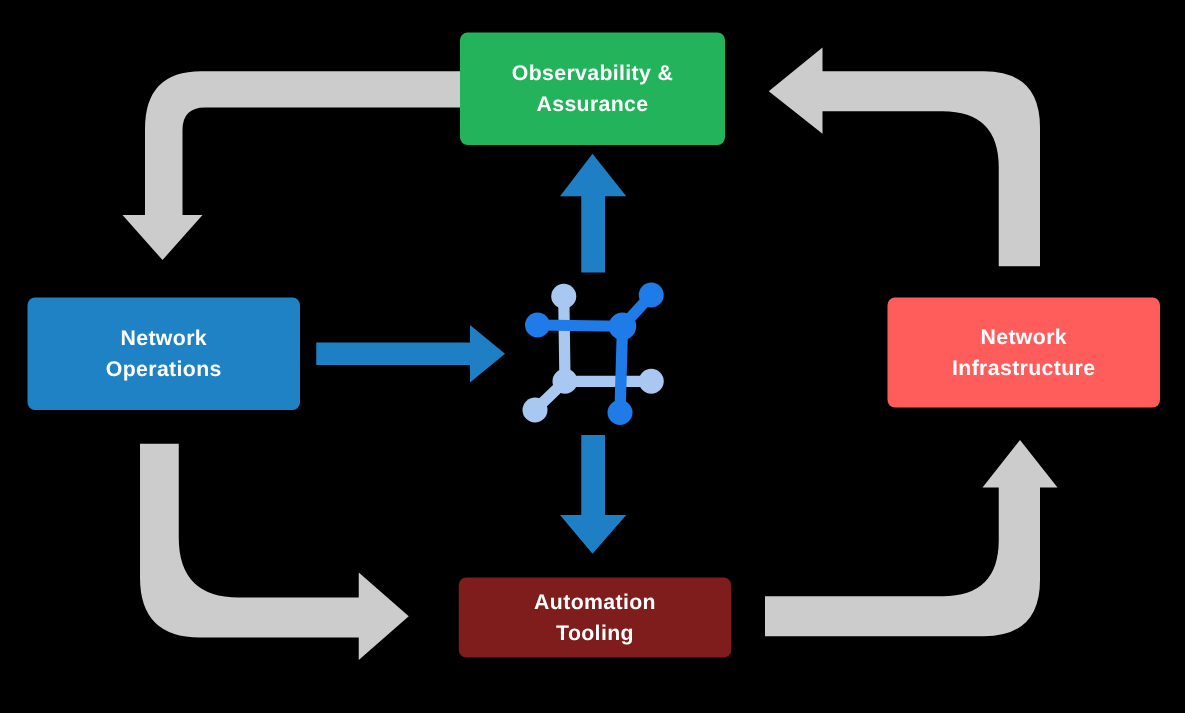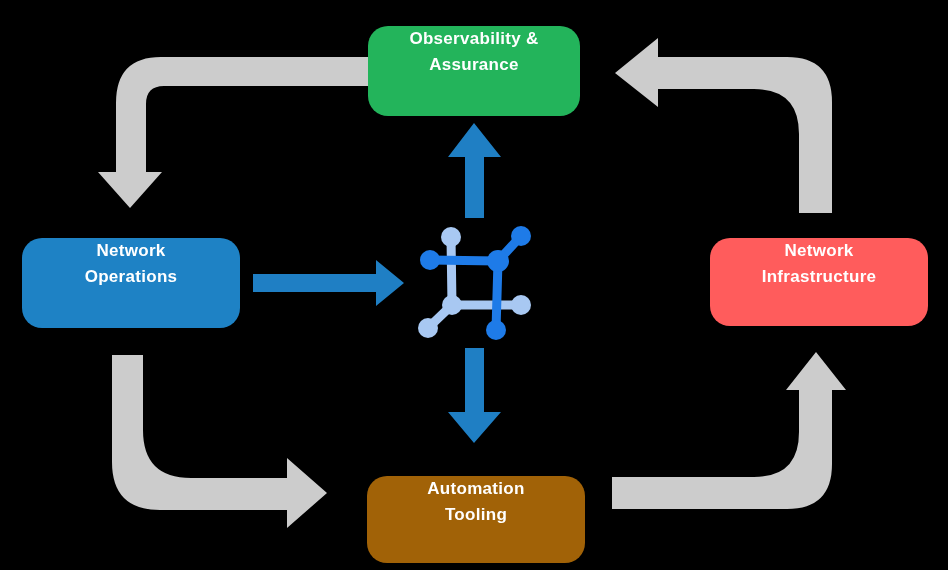--- a/index.html
+++ b/index.html
@@ -3,28 +3,28 @@
 <meta charset="utf-8">
 <style>
   html,body{margin:0;padding:0;}
   body{
     width:948px;height:570px;background:#000000;overflow:hidden;
     font-family:"Liberation Sans","DejaVu Sans",sans-serif;
   }
   .stage{position:relative;width:948px;height:570px;}
   .gfx{position:absolute;left:0;top:0;}
   .node{
-    position:absolute;border-radius:20px;display:flex;justify-content:center;
+    position:absolute;border-radius:6px;display:flex;align-items:center;justify-content:center;
     text-align:center;color:#ffffff;font-size:17px;font-weight:700;line-height:1.5;
     letter-spacing:.3px;white-space:pre-line;
   }
   .node-observability{left:368px;top:26px;width:212px;height:90px;background:#23B45B;}
   .node-operations{left:22px;top:238px;width:218px;height:90px;background:#1E82C5;}
   .node-infrastructure{left:710px;top:238px;width:218px;height:88px;background:#FF5C5C;}
-  .node-automation{left:367px;top:476px;width:218px;height:87px;background:#a16207;}
+  .node-automation{left:367px;top:462px;width:218px;height:64px;background:#7f1d1d;}
 </style>
 </head>
 <body>
 
 <div class="stage">
 
   <svg class="gfx" width="948" height="570" viewBox="0 0 948 570">
 
     <path d="M370,57 L161,57 Q116,57 116,103 L116,172 L98,172 L130,208 L162,172 L146,172 L146,104 Q146,86 164,86 L370,86 Z" fill="#CCCCCC"></path>
     <path d="M112,355 L143,355 L143,430 Q143,478 191,478 L287,478 L287,458 L327,493 L287,528 L287,510 L160,510 Q112,510 112,462 Z" fill="#CCCCCC"></path>

